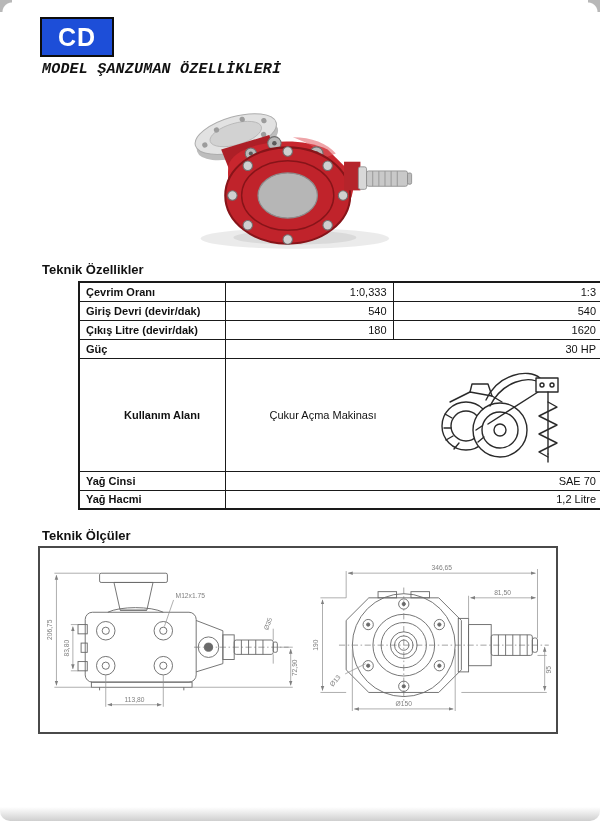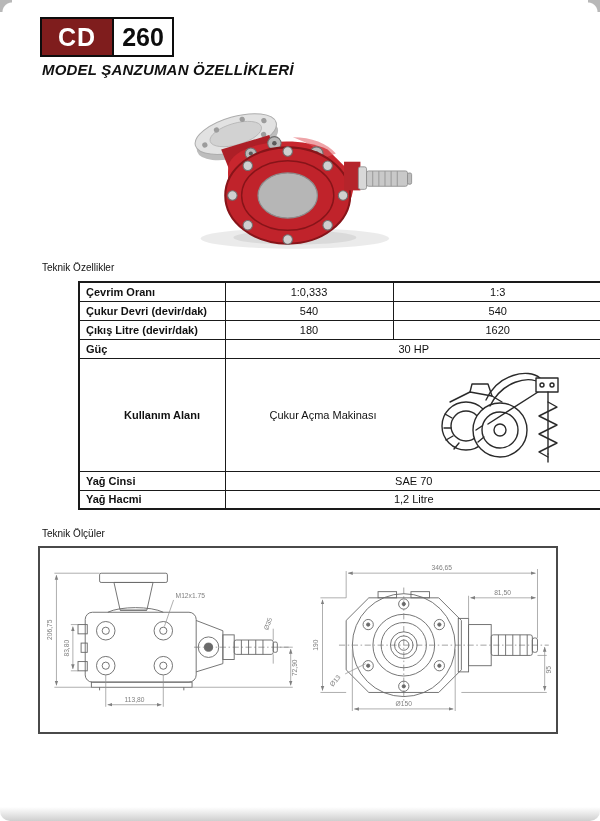--- a/index.html
+++ b/index.html
@@ -12,38 +12,38 @@
   
   .corner{position:absolute;width:12px;height:12px;z-index:5;}
   .corner.tl{top:0;left:0;background:radial-gradient(circle at 100% 100%, #ffffff 9px, #b8b8b8 10px);}
   .corner.tr{top:0;right:0;background:radial-gradient(circle at 0% 100%, #ffffff 9px, #b8b8b8 10px);}
   .bottom-shade{position:absolute;left:0;right:0;bottom:0;height:14px;
     background:linear-gradient(to bottom, rgba(200,200,200,0) 0%, #cfcfcf 100%);
     border-radius:0 0 10px 10px;z-index:4;}
 
   
   .badge{position:absolute;left:40px;top:17px;display:flex;border:2px solid #0d0d0d;height:40px;box-sizing:border-box;}
-  .badge-cd{width:70px;background:#7f1d1d;color:#ffffff;display:flex;align-items:center;justify-content:center;
+  .badge-cd{width:70px;background:#1d4ed8;color:#ffffff;display:flex;align-items:center;justify-content:center;
     font-size:25px;font-weight:bold;letter-spacing:1px;}
   .badge-num{width:58px;background:#ffffff;color:#0d0d0d;display:flex;align-items:center;justify-content:center;
     font-size:25px;font-weight:bold;border-left:2px solid #0d0d0d;}
-  .subtitle{position:absolute;left:42px;top:61px;font-size:15px;font-weight:bold;font-style:italic;letter-spacing:0.2px;}
+  .subtitle{position:absolute;left:42px;top:61px;font-size:15px;font-weight:bold;font-style:italic;letter-spacing:0.2px;font-family:Liberation Mono, monospace;}
 
   
   .product{position:absolute;left:172px;top:92px;width:256px;height:164px;}
 
   
-  .section-title{position:absolute;font-size:10px;font-weight:normal;}
+  .section-title{position:absolute;font-size:13px;font-weight:bold;}
   .specs-title{left:42px;top:262px;}
   table.specs{position:absolute;left:38px;top:281px;width:524px;border-collapse:collapse;table-layout:fixed;
     font-size:11px;}
   table.specs td{border:1px solid #1a1a1a;padding:0 6px;height:19px;box-sizing:border-box;}
   table.specs{border:2px solid #1a1a1a;margin-left:40px;}
   td.lbl{font-weight:bold;text-align:left;}
-  td.val{text-align:center;}
+  td.val{text-align:right;}
   col.c-lbl{width:146px;} col.c-v1{width:168px;} col.c-v2{width:210px;}
   tr.usage td{height:113px;padding-left:44px;}
   .usage-cell-inner{display:flex;align-items:center;justify-content:space-between;height:100%;}
   .usage-text{font-size:11px;}
   .usage-art{width:132px;height:106px;flex:0 0 auto;margin-right:28px;}
 
   
   .dims-title{left:42px;top:528px;}
   .dims-box{position:absolute;left:38px;top:546px;width:520px;height:188px;border:2px solid #4a4a4a;
     display:flex;align-items:center;justify-content:space-between;box-sizing:border-box;background:#fff;}
@@ -52,21 +52,20 @@
 </style>
 </head>
 <body>
 
 <div class="corner tl"></div>
 <div class="corner tr"></div>
 <div class="bottom-shade"></div>
 
 <div class="badge">
   <div class="badge-cd">CD</div>
-  <div class="badge-num">260</div>
 </div>
 <div class="subtitle">MODEL ŞANZUMAN ÖZELLİKLERİ</div>
 
 <svg class="product" viewBox="0 0 250 160" aria-hidden="true">
   <ellipse cx="120" cy="143" rx="92" ry="10" fill="#000" opacity="0.08"></ellipse>
   <ellipse cx="120" cy="142" rx="60" ry="7" fill="#000" opacity="0.07"></ellipse>
 
   <g transform="rotate(-16 62 40)">
     <ellipse cx="62" cy="47" rx="41" ry="17" fill="#bdbdbd"></ellipse>
     <ellipse cx="62" cy="41" rx="41" ry="17" fill="#e2e2e2" stroke="#adadad" stroke-width="1"></ellipse>
@@ -126,21 +125,21 @@
       <col class="c-v1">
       <col class="c-v2">
     </colgroup>
   <tbody>
     <tr>
       <td class="lbl">Çevrim Oranı</td>
       <td class="val">1:0,333</td>
       <td class="val">1:3</td>
     </tr>
     <tr>
-      <td class="lbl">Çukur Devri (devir/dak)</td>
+      <td class="lbl">Giriş Devri (devir/dak)</td>
       <td class="val">540</td>
       <td class="val">540</td>
     </tr>
     <tr>
       <td class="lbl">Çıkış Litre (devir/dak)</td>
       <td class="val">180</td>
       <td class="val">1620</td>
     </tr>
     <tr>
       <td class="lbl">Güç</td>

